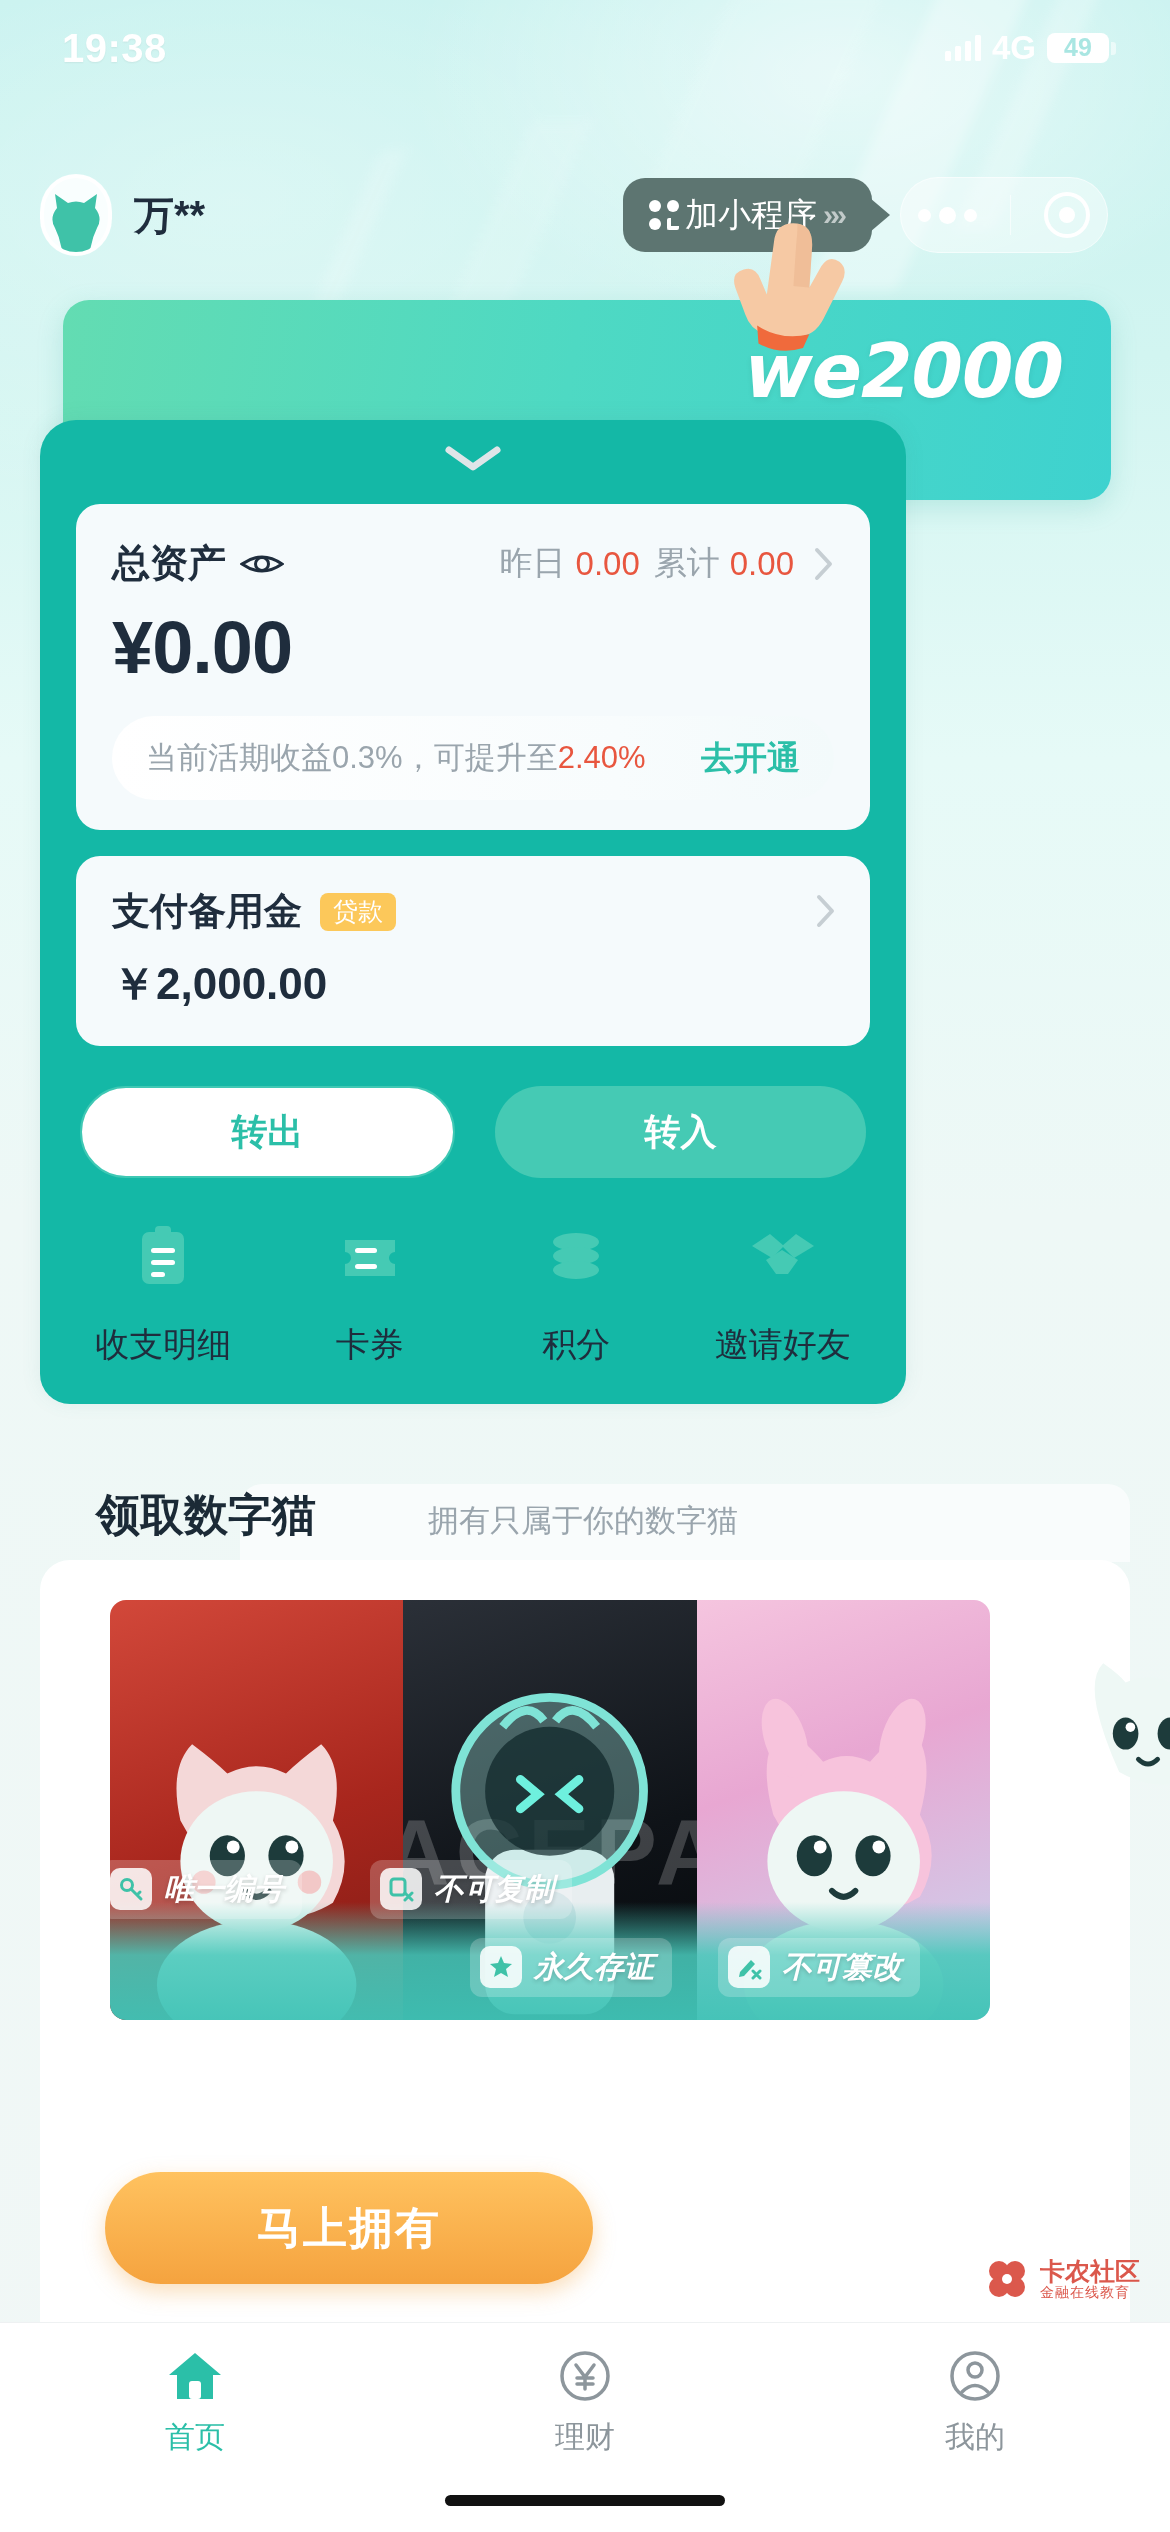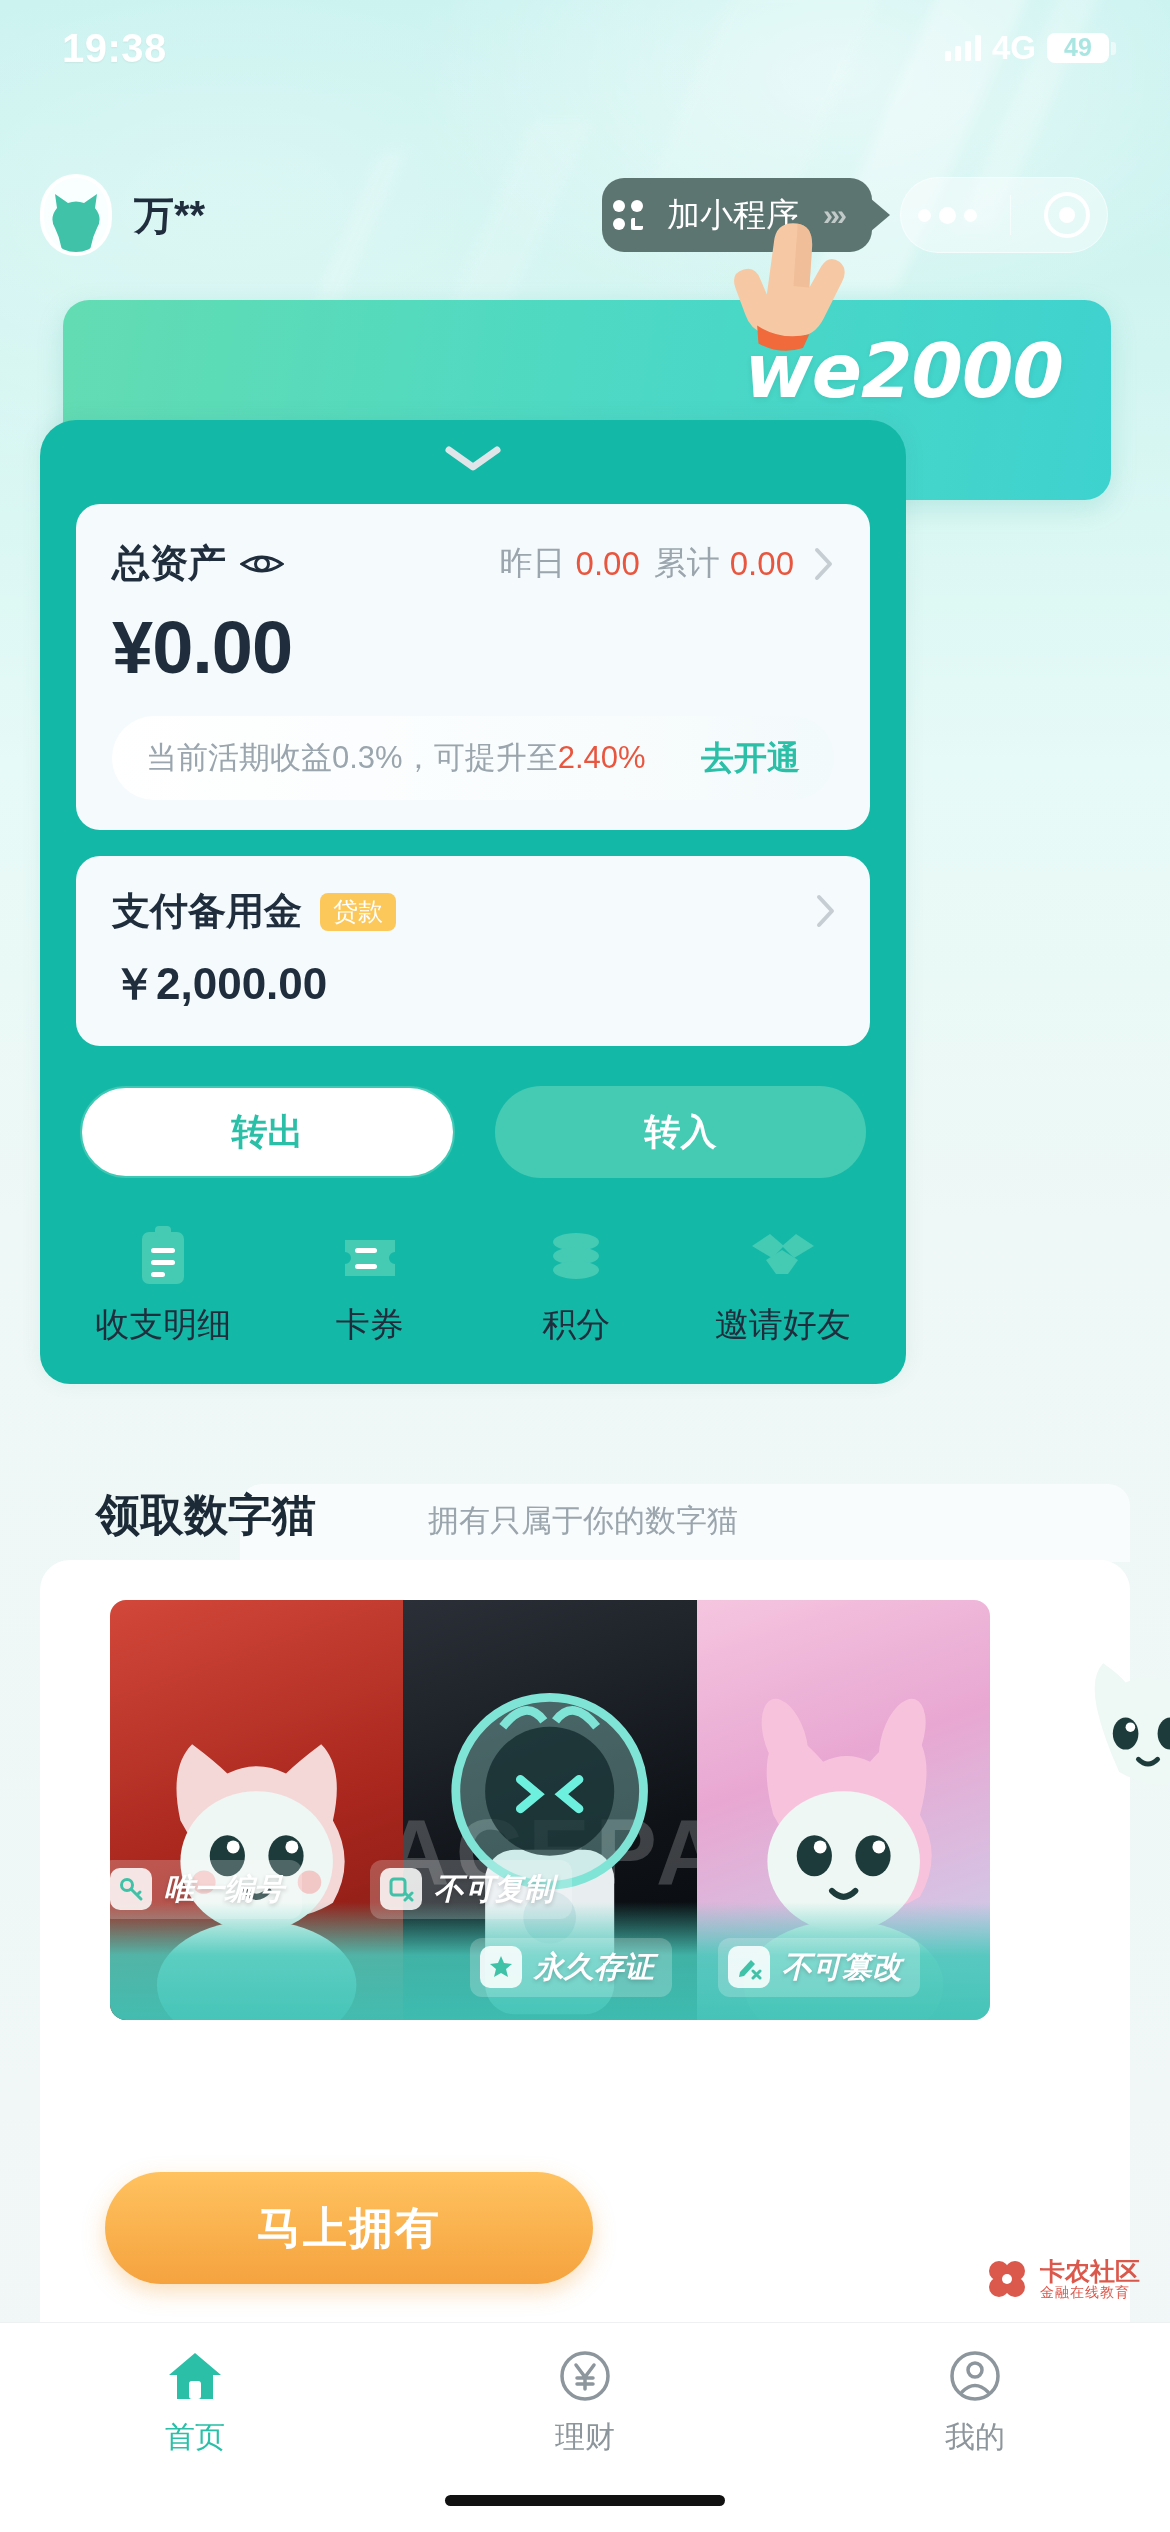--- a/index.html
+++ b/index.html
@@ -65,22 +65,22 @@
     border:4px solid rgba(255,255,255,.95);
     display:flex; align-items:flex-end; justify-content:center;
     overflow:hidden; flex:none;
   }
   .avatar svg { display:block; margin-bottom:-2px; }
   .uname { font-size:40px; font-weight:700; color:#1f2d3d; margin-left:22px; }
 
   .tipwrap { margin-left:auto; display:flex; align-items:center; }
   .tip {
     position:relative; background:#5d7571; color:#fff;
-    border-radius:22px; height:74px; padding:0 28px 0 11px;
-    display:flex; align-items:center; gap:24px; margin-right:28px;
+    border-radius:22px; height:74px; padding:0 28px 0 26px;
+    display:flex; align-items:center; gap:6px; margin-right:28px;
   }
   .tip:after {
     content:""; position:absolute; right:-18px; top:50%;
     transform:translateY(-50%);
     border-top:17px solid transparent; border-bottom:17px solid transparent;
     border-left:20px solid #5d7571;
   }
   .tip-label { font-size:33px; font-weight:500; white-space:nowrap; }
   .chevs { font-size:30px; color:rgba(255,255,255,.62); letter-spacing:-3px; font-weight:700; }
   .mp-icon { width:30px; height:30px; position:relative; flex:none; }
@@ -169,21 +169,21 @@
   .reserve-amount { font-size:44px; font-weight:700; color:#1f2d3d; margin-top:18px; }
 
   .btn-row { display:flex; gap:40px; margin:40px 40px 0; }
   .btn { flex:1; height:92px; border-radius:46px; display:flex;
          align-items:center; justify-content:center;
          font-size:36px; font-weight:700; }
   .btn-out { border:2px solid #3fc8b4; color:#2bbfa8; background:#fff; }
   .btn-in { background:#45cab4; color:#fff; }
 
   .quick-row { display:flex; margin:46px 20px 0; }
-  .quick { flex:1; display:flex; flex-direction:column; align-items:center; gap:16px; }
+  .quick { flex:1; display:flex; flex-direction:column; align-items:center; gap:36px; }
   .quick-ic { height:62px; display:flex; align-items:flex-end; }
   .quick-lbl { font-size:34px; color:#1f2d3d; font-weight:500; }
 
   
   .cat-head { position:absolute; left:40px; top:1474px; width:1090px; height:92px; }
   .cat-head-bg { position:absolute; left:200px; top:10px; width:890px; height:78px;
                  background:#fff; border-radius:22px 22px 0 0; opacity:.62; }
   .cat-title { position:absolute; left:56px; top:12px; font-size:44px; font-weight:700; color:#1b2a36; }
   .cat-sub { position:absolute; left:388px; top:26px; font-size:31px; color:#9aa5ad; }
 

